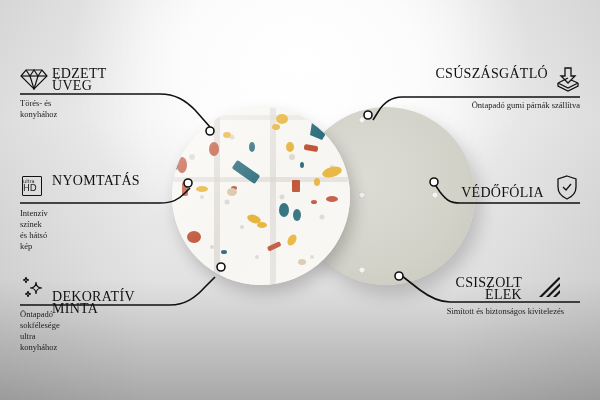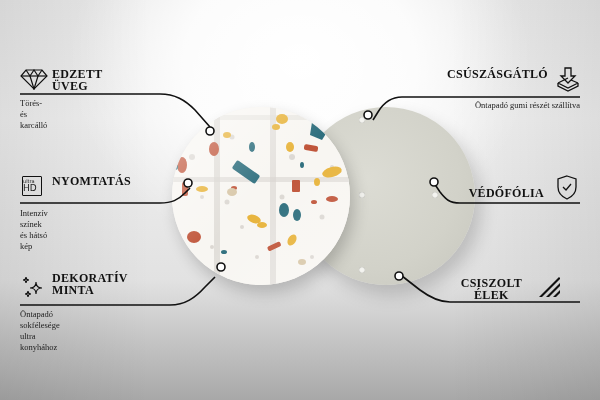--- a/index.html
+++ b/index.html
@@ -15,30 +15,30 @@
       linear-gradient(180deg, #e8e8e8 0%, #f0f0f0 30%, #e2e2e2 70%, #a8a8a8 100%);
   }
   .bg::after {
     content: ""; position: absolute; inset: 0;
     background: linear-gradient(90deg, rgba(0,0,0,0.08) 0%, rgba(0,0,0,0) 25%, rgba(0,0,0,0) 75%, rgba(0,0,0,0.08) 100%);
   }
   .lines { position: absolute; inset: 0; }
   .feature { position: absolute; }
   .feature .title {
     font-family: "Liberation Serif", "DejaVu Serif", serif;
-    font-size: 12px; line-height: 12px; font-weight: bold; letter-spacing: 0.3px;
+    font-size: 14px; line-height: 12px; font-weight: normal; letter-spacing: 0.3px;
     text-transform: uppercase; color: #111;
   }
   .feature .desc {
     font-family: "Liberation Serif", "DejaVu Serif", serif;
     font-size: 8.5px; line-height: 11px; color: #222;
   }
   .icon { position: absolute; }
   .left .title { position: absolute; left: 52px; }
-  .right .title { position: absolute; right: 62px; text-align: center; }
+  .right .title { position: absolute; right: 62px; text-align: right; }
 
   .disc-back {
     position: absolute; left: 297px; top: 107px; width: 178px; height: 178px;
     border-radius: 50%;
     background: radial-gradient(circle at 40% 40%, #dcdcd4 0%, #d2d2c9 60%, #c6c6bd 100%);
     box-shadow: 6px 10px 18px rgba(0,0,0,0.18);
   }
   .hole {
     position: absolute; width: 6px; height: 6px; border-radius: 50%;
     background: #f4f4f0; box-shadow: inset 0 0 1px rgba(0,0,0,0.4);
@@ -170,21 +170,21 @@
       <path d="M6 2 L22 2 L27 8 L14 21 L1 8 Z"></path>
       <path d="M1 8 L27 8"></path>
         <path d="M6 2 L10 8 L14 2 L18 8 L22 2"></path>
       <path d="M10 8 L14 21 L18 8"></path>
     </g>
   </svg>
   <div class="title" style="top:68px">
     <div>EDZETT</div>
     <div>ÜVEG</div>
   </div>
-  <div class="desc" style="position:absolute;left:20px;top:98px">Törés- és karcálló</div>
+  <div class="desc" style="position:absolute;left:20px;top:98px">Törés- és konyhához</div>
 </div>
 
 <div class="feature left" style="left:0;top:0">
   <div class="icon" style="left:22px;top:176px;width:18px;height:18px;border:1.3px solid #111;border-radius:1px;text-align:left;font-family:'DejaVu Sans',sans-serif;">
     <div style="font-size:5px;line-height:6px;margin-top:1px">ultra</div>
     <div style="font-size:9px;line-height:9px">HD</div>
   </div>
   <div class="title" style="top:175px">
     <div>NYOMTATÁS</div>
   </div>
@@ -192,42 +192,42 @@
 </div>
 
 <div class="feature left" style="left:0;top:0">
   <svg class="icon" style="left:20px;top:276px" width="26" height="24" viewBox="0 0 26 24">
     <g fill="none" stroke="#111" stroke-width="1.1">
       <path d="M16 6 Q16 12 22 12 Q16 12 16 18 Q16 12 10 12 Q16 12 16 6 Z"></path>
       <path d="M6 1 Q6 4 9 4 Q6 4 6 7 Q6 4 3 4 Q6 4 6 1 Z"></path>
       <path d="M8 15 Q8 18 11 18 Q8 18 8 21 Q8 18 5 18 Q8 18 8 15 Z"></path>
     </g>
   </svg>
-  <div class="title" style="top:272px">
+  <div class="title" style="top:291px">
     <div>DEKORATÍV</div>
     <div>MINTA</div>
   </div>
   <div class="desc" style="position:absolute;left:20px;top:309px">
     <div>Öntapadó sokfélesége</div>
     <div>ultra konyhához</div>
   </div>
 </div>
 
 <div class="feature right" style="right:0;top:0;width:600px;height:400px">
   <div class="title" style="top:68px;right:52px">
     <div>CSÚSZÁSGÁTLÓ</div>
   </div>
   <svg class="icon" style="right:20px;top:67px" width="24" height="26" viewBox="0 0 24 26">
     <g fill="none" stroke="#111" stroke-width="1.3">
       <path d="M9 1 L15 1 L15 9 L19 9 L12 16 L5 9 L9 9 Z"></path>
       <path d="M2 16 L12 11 M22 16 L15 13 M2 16 L12 21 L22 16"></path>
       <path d="M2 16 L2 19 L12 24 L22 19 L22 16"></path>
     </g>
   </svg>
-  <div class="desc" style="position:absolute;right:20px;top:100px;text-align:right">Öntapadó gumi részét szállítva</div>
+  <div class="desc" style="position:absolute;right:20px;top:100px;text-align:right">Öntapadó gumi párnák szállítva</div>
 </div>
 
 <div class="feature right" style="right:0;top:0;width:600px;height:400px">
   <div class="title" style="top:187px;right:56px">
     <div>VÉDŐFÓLIA</div>
   </div>
   <svg class="icon" style="right:22px;top:175px" width="22" height="25" viewBox="0 0 22 25">
     <g fill="none" stroke="#111" stroke-width="1.3">
       <path d="M11 1 L20 4 L20 12 Q20 20 11 24 Q2 20 2 12 L2 4 Z"></path>
       <path d="M7 12 L10 15 L15 9"></path>
@@ -240,13 +240,14 @@
     <div>CSISZOLT</div>
     <div>ÉLEK</div>
   </div>
   <svg class="icon" style="right:23px;top:276px" width="22" height="22" viewBox="0 0 22 22">
     <g fill="#111">
       <path d="M0 21 L20 1 L21 2 L21 3 L3 21 Z"></path>
       <path d="M7 21 L21 7 L21 10 L10 21 Z"></path>
       <path d="M14 21 L21 14 L21 17 L17 21 Z"></path>
     </g>
   </svg>
+  <div class="desc" style="position:absolute;right:20px;top:306px;text-align:right">Simított és biztonságos kivitelezés</div>
 </div>
 
 </body></html>

